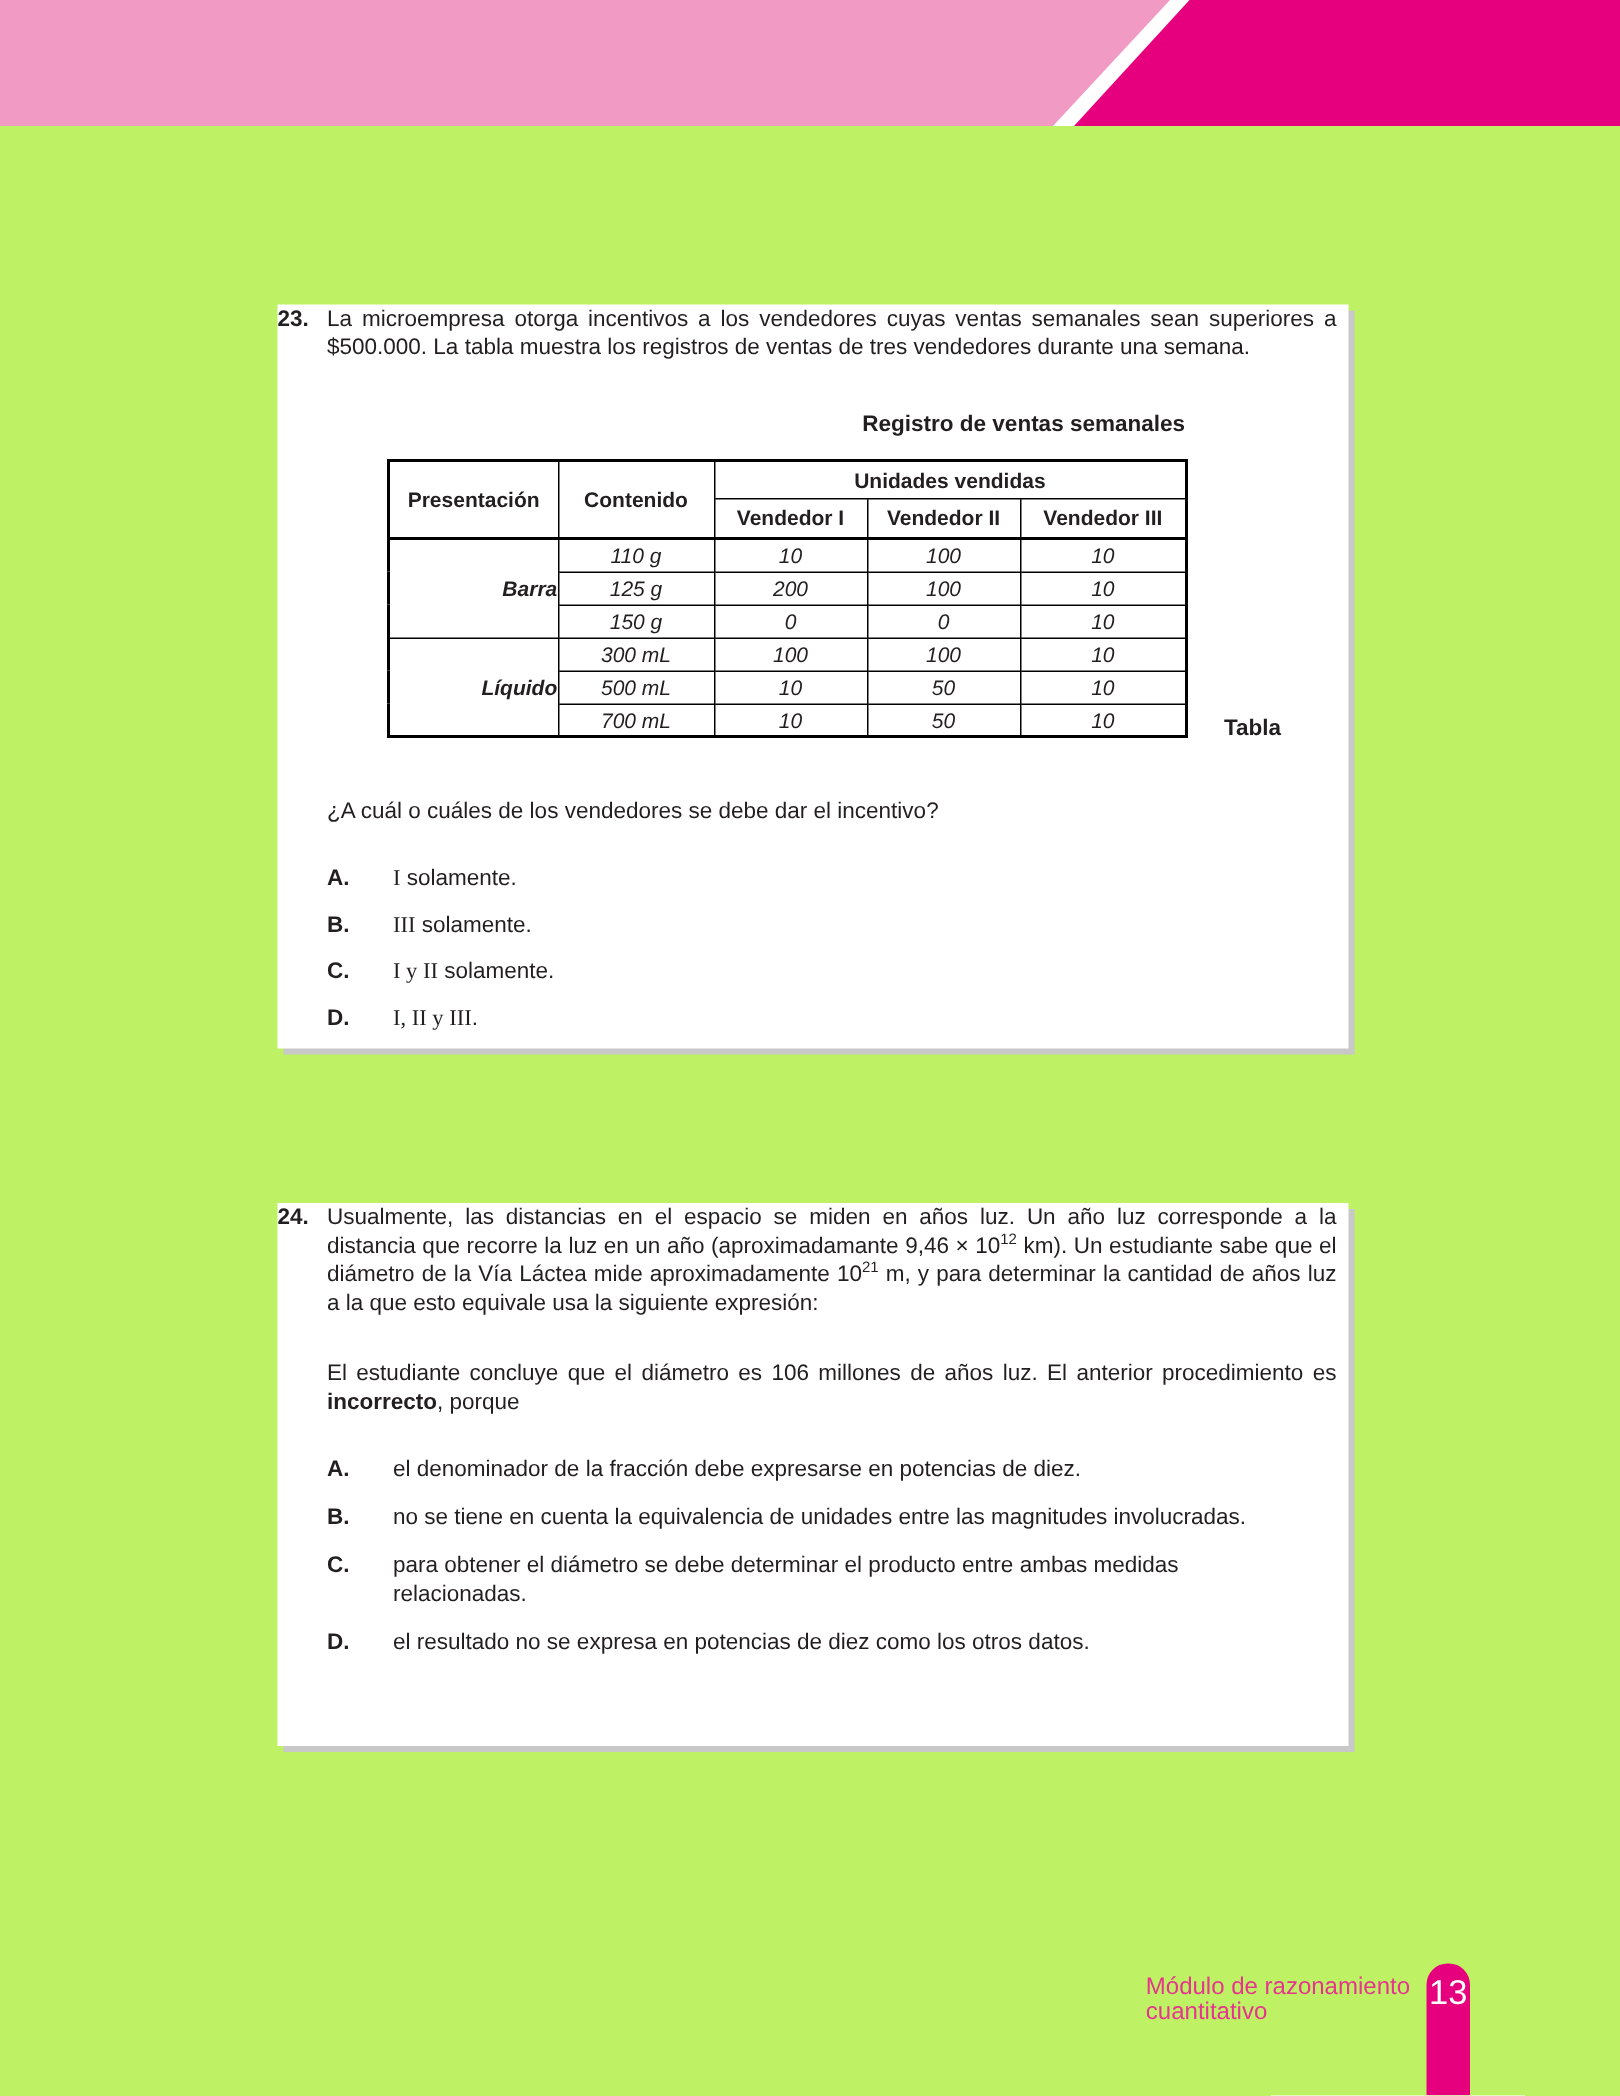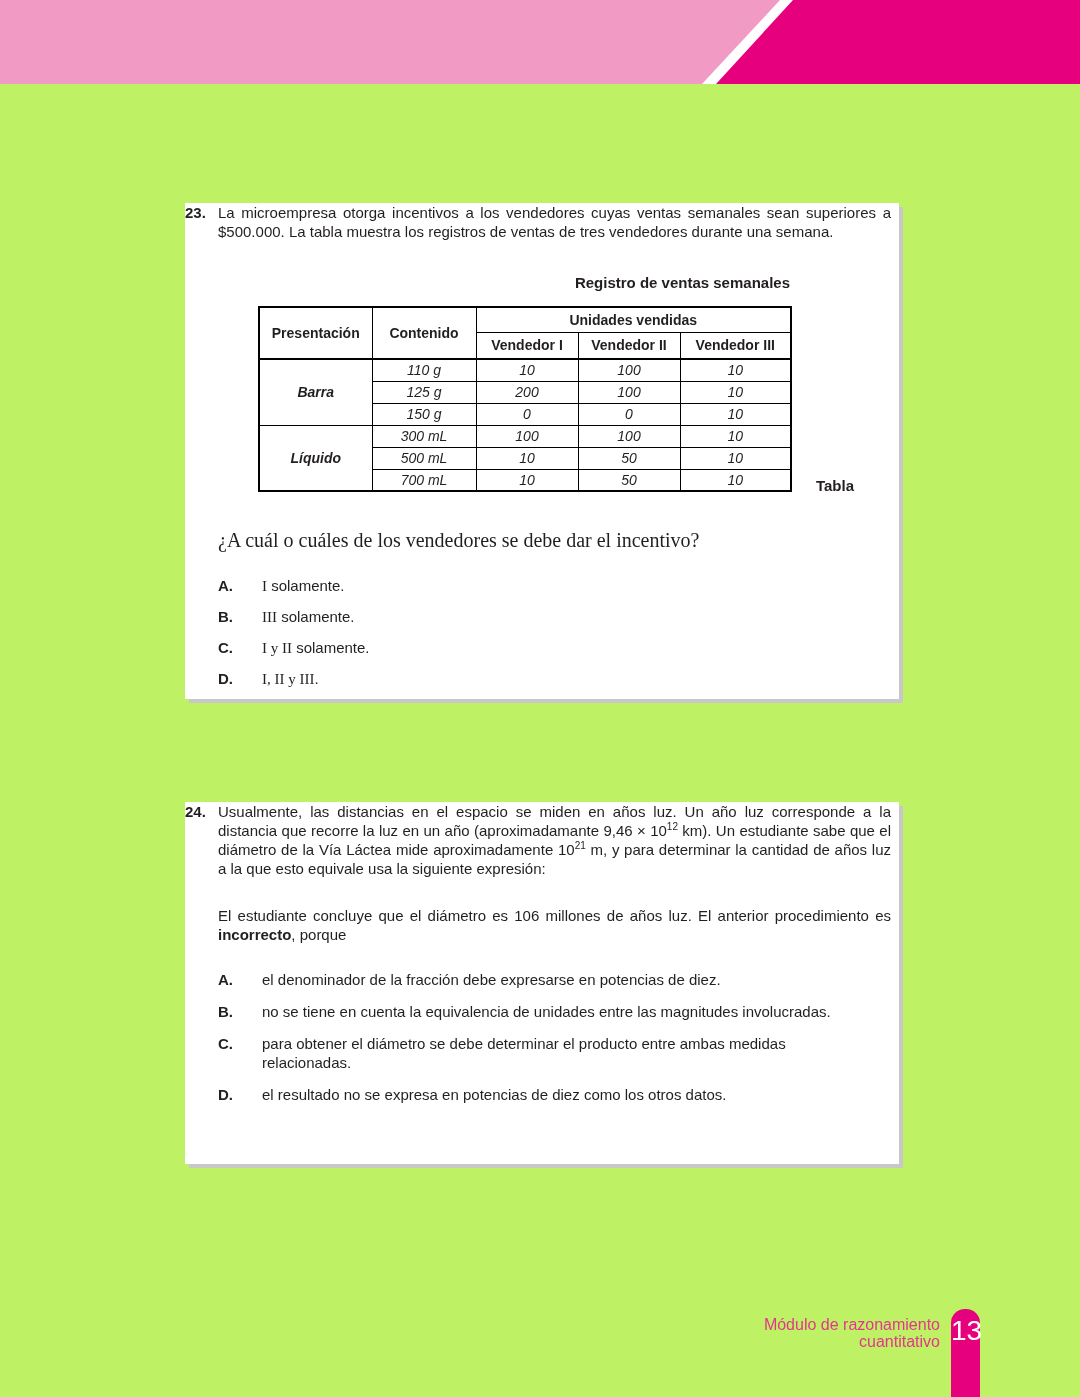--- a/index.html
+++ b/index.html
@@ -34,51 +34,51 @@
   .sales-table-wrap { position:relative; width:532px; margin:15px 0 0 73px; }
   table.sales { border-collapse:collapse; width:532px; font-size:14px;
                 border:2px solid #000; table-layout:fixed;padding-left:14px; }
   table.sales th, table.sales td { border:1px solid #000; text-align:center;
                 vertical-align:middle; padding:0; }
   table.sales thead th { font-weight:bold; }
   table.sales thead tr.group-row th { height:25px; }
   table.sales thead tr.vendor-row th { height:27px; }
   table.sales thead { border-bottom:2px solid #000; }
   table.sales tbody td, table.sales tbody th { height:22px; font-weight:normal;font-style:italic; }
-  table.sales tbody th.group-cell { font-weight:bold; }
+  table.sales tbody th.group-cell { font-weight:bold;text-align:right; }
   .tabla-caption { position:absolute; right:-64px; bottom:-2px;
                    font-weight:bold; font-size:15px; }
 
-  .q-question { margin:39px 0 0 33px; font-size:20px; line-height:19px;font-family:Liberation Serif, serif; }
+  .q-question { margin:39px 0 0 33px; font-size:15px; line-height:19px; }
 
   
   .options { margin-top:26px; }
   .option { display:flex; margin-left:33px; font-size:15px; line-height:19px; }
   #q23-card .option { margin-bottom:11px; }
   #q24-card .option { margin-bottom:13px; }
   .opt-letter { flex:0 0 44px; font-weight:bold; }
   .opt-text { flex:1; padding-right:22px; }
   .roman { font-family:"Liberation Serif","DejaVu Serif",serif; }
 
   
   .formula { display:flex; align-items:center; gap:12px;
              margin:24px 0 0 248px; font-size:15px; line-height:19px; }
   .frac { text-align:center; }
   .frac-num { padding:0 8px 3px; border-bottom:2px solid #231f20; }
   .frac-den { padding:3px 8px 0; }
 
   .conclusion { margin:28px 8px 0 33px; font-size:15px; line-height:19px; text-align:justify; }
 
   
-  .footer-module { position:absolute; top:1316px; right:140px; text-align:right;
+  .footer-module { position:absolute; top:1316px; right:140px; 
                    color:#e5358d; font-size:16px; line-height:17px; }
   .page-tab { position:absolute; left:951px; top:1309px; width:29px; height:88px;
               background:#e6007e; border-radius:14px 14px 0 0; }
   .page-tab .num { display:block; text-align:center; color:#ffffff;
-                   font-size:28px; line-height:1; padding-top:8px; }
+                   font-size:23px; line-height:1; padding-top:8px; }
 </style>
 </head>
 <body>
 
 <div class="page">
 
   <div class="band">
     <div class="band-pink"></div>
     <div class="band-magenta"></div>
   </div>

